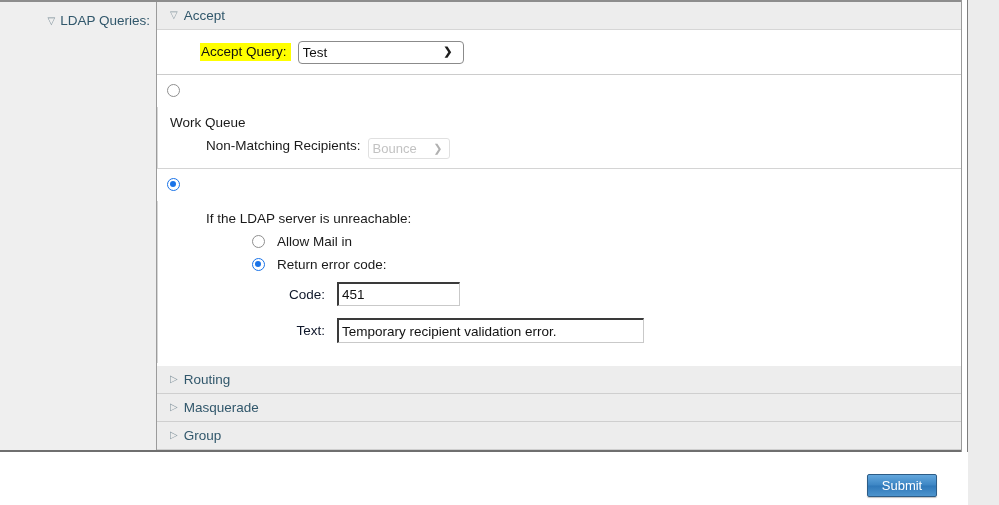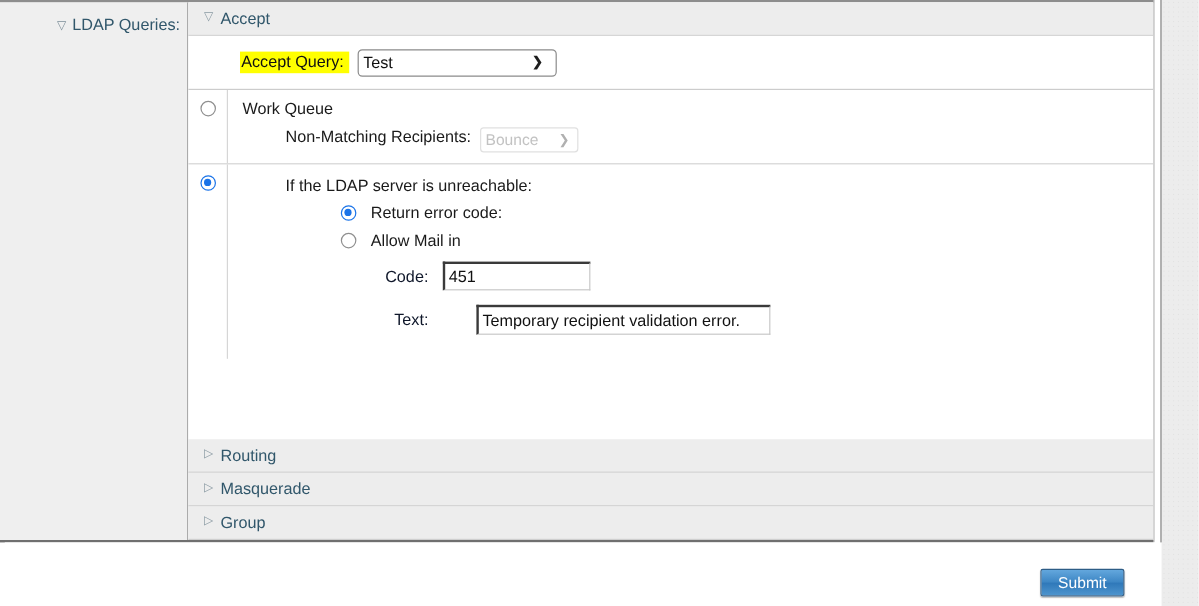--- a/index.html
+++ b/index.html
@@ -180,20 +180,21 @@
     border: 1px solid #d3d3d3;
     border-radius: 3px;
     background: #ffffff;
   }
   .select-wrap.small .chev { right: 7px; color: #b0b0b0; font-weight: normal; }
 
   
   .opt-block {
     display: flex;
     border-top: 1px solid #d4d4d4;
+    flex-direction: column;
   }
   .opt-block.first { border-top: 1px solid #cccccc; }
 
   .radio-cell {
     flex: 0 0 32px;
     width: 32px;
     display: flex;
     justify-content: center;
     padding-top: 9px;
     box-sizing: border-box;
@@ -286,21 +287,21 @@
     background: #ffffff;
     box-sizing: border-box;
     padding: 1px 3px;
     border-top: 2px solid #3a3a3a;
     border-left: 2px solid #3a3a3a;
     border-right: 1px solid #c9c9c9;
     border-bottom: 1px solid #c9c9c9;
     outline: none;
   }
   input.inset.code { width: 123px; height: 24px; }
-  input.inset.text { width: 245px; height: 25px; margin-left: 28px; }
+  input.inset.text { width: 307px; height: 25px; }
 
   .opt-bottom-pad { height: 14px; }
 
   
   #collapsed-wrap { background: #efefef; }
 
   
   #submit-bar {
     position: absolute;
     left: 4px; top: 452px;
@@ -384,27 +385,27 @@
 
         <div class="opt-block">
           <div class="radio-cell">
             <span class="radio on"></span>
           </div>
           <div class="opt-content">
 
             <div class="sub-heading">If the LDAP server is unreachable:</div>
 
             <div class="nested-radio-row">
+              <span class="radio off"></span>
+              <span class="nlbl">Allow Mail in</span>
+            </div>
+
+            <div class="nested-radio-row">
               <span class="radio on"></span>
               <span class="nlbl">Return error code:</span>
-            </div>
-
-            <div class="nested-radio-row">
-              <span class="radio off"></span>
-              <span class="nlbl">Allow Mail in</span>
             </div>
 
             <div class="field-row">
               <span class="flbl">Code:</span>
               <input class="inset code" type="text" value="451" style="">
             </div>
 
             <div class="field-row">
               <span class="flbl">Text:</span>
               <input class="inset text" type="text" value="Temporary recipient validation error." style="">

